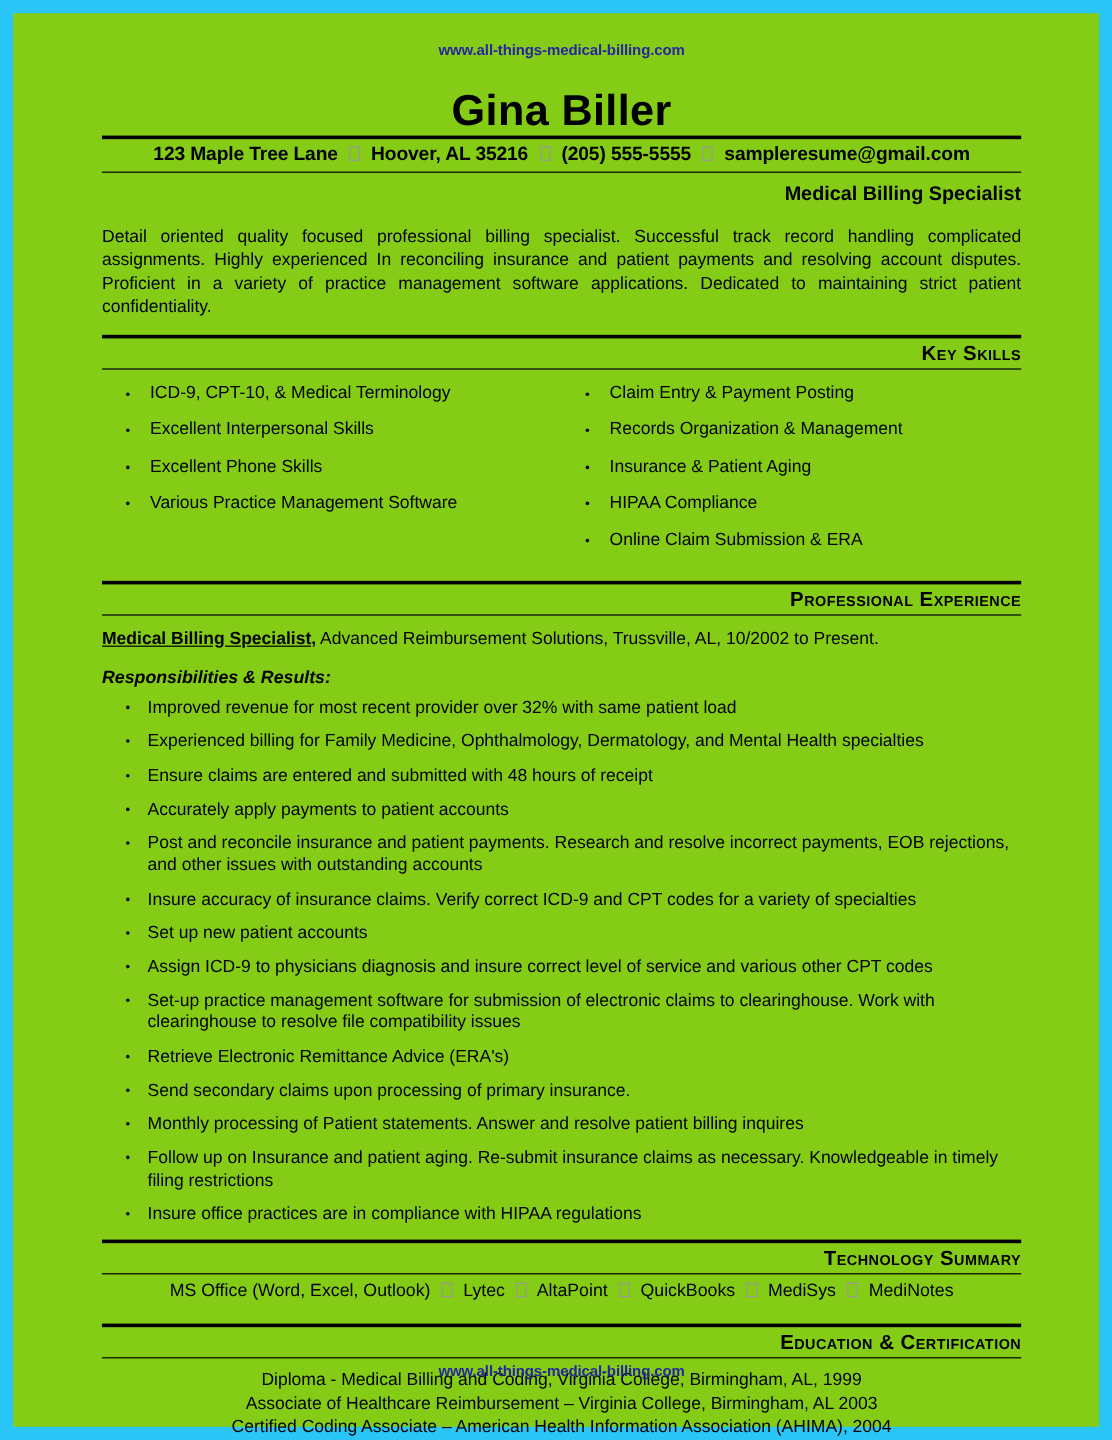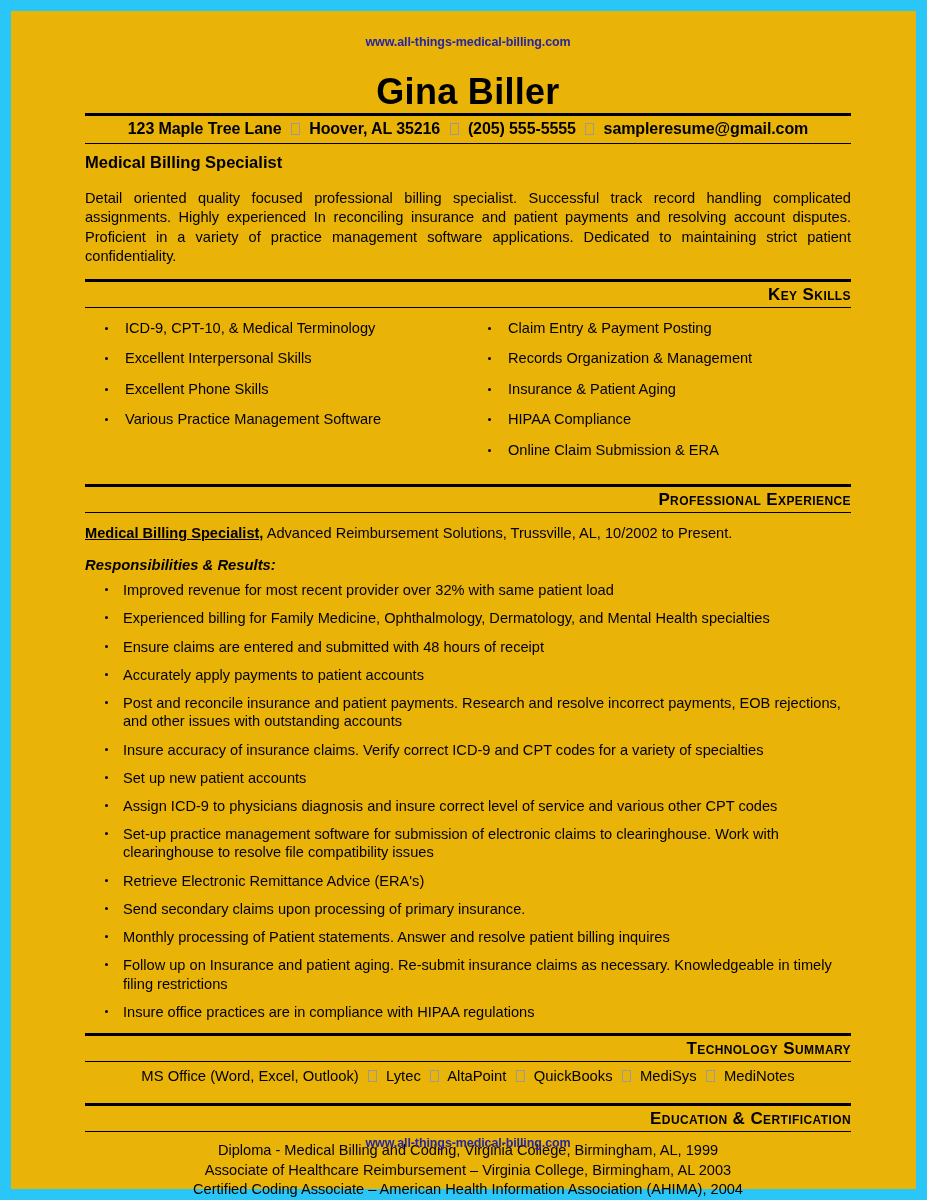--- a/index.html
+++ b/index.html
@@ -12,21 +12,21 @@
     height: 1200px;
     overflow: hidden;
     font-family: "Liberation Sans", sans-serif;
   }
   .page {
     position: absolute;
     left: 11px;
     top: 11px;
     width: 905px;
     height: 1178px;
-    background: #eab308;
+    background: #84cc16;
     box-sizing: border-box;
   }
   .inner {
     position: absolute;
     left: 74px;
     top: 0;
     width: 766px;
   }
 
   
@@ -88,21 +88,21 @@
     width: 9px;
     height: 12px;
     border: 1px solid #9a9a9a;
     box-sizing: border-box;
     vertical-align: -1px;
     margin: 0 5px;
   }
 
   
   .job-title {
-    text-align: left;
+    text-align: right;
     font-size: 16.5px;
     font-weight: bold;
     margin-top: 9px;
     color: #000;
   }
   .summary {
     font-size: 14.6px;
     text-align: justify;
     line-height: 1.33;
     color: #000;

